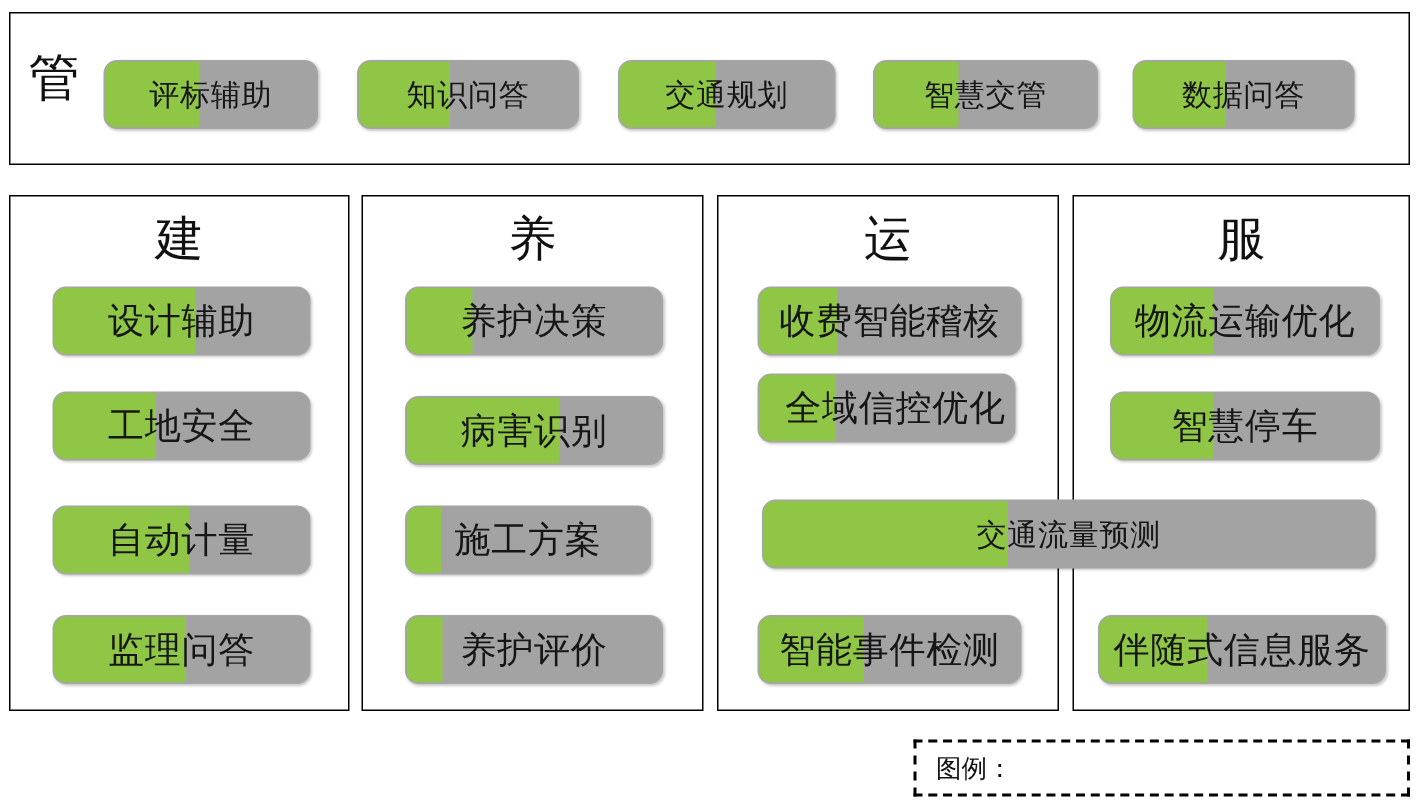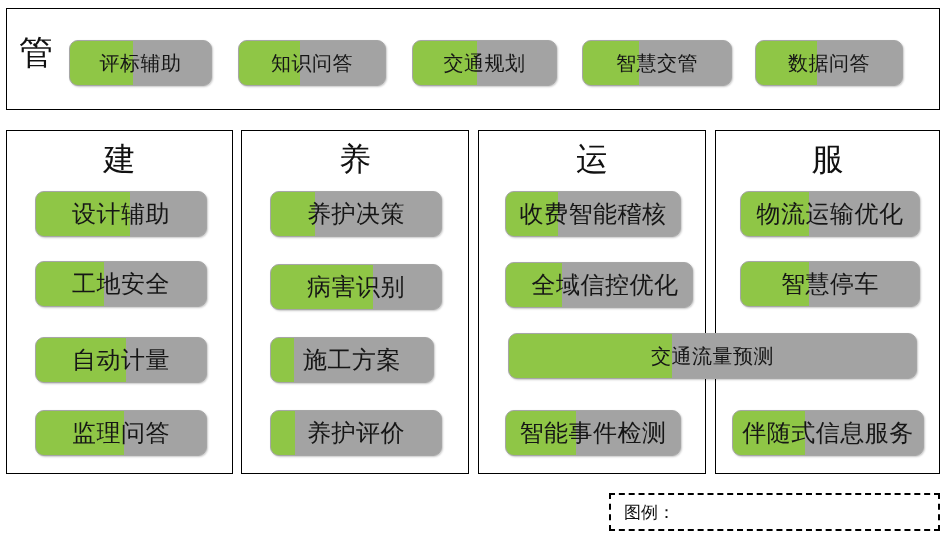--- a/index.html
+++ b/index.html
@@ -207,21 +207,21 @@
   </div>
 </div>
 
 <div class="column" id="col-3">
   <div class="col-title">运</div>
 
   <div class="pill col-pill" style="left:26px;width:176px;top:60px;">
     <span class="fill" style="width:30%"></span>
     <span class="plabel">收费智能稽核</span>
   </div>
-  <div class="pill col-pill" style="left:26px;width:188px;top:131px;padding-left:12px;">
+  <div class="pill col-pill" style="left:26px;width:172px;top:118px;padding-left:12px;">
     <span class="fill" style="width:30%"></span>
     <span class="plabel">全域信控优化</span>
   </div>
   <div class="pill col-pill" style="left:26px;width:176px;top:279px;">
     <span class="fill" style="width:40%"></span>
     <span class="plabel">智能事件检测</span>
   </div>
 </div>
 
 <div class="column" id="col-4">

